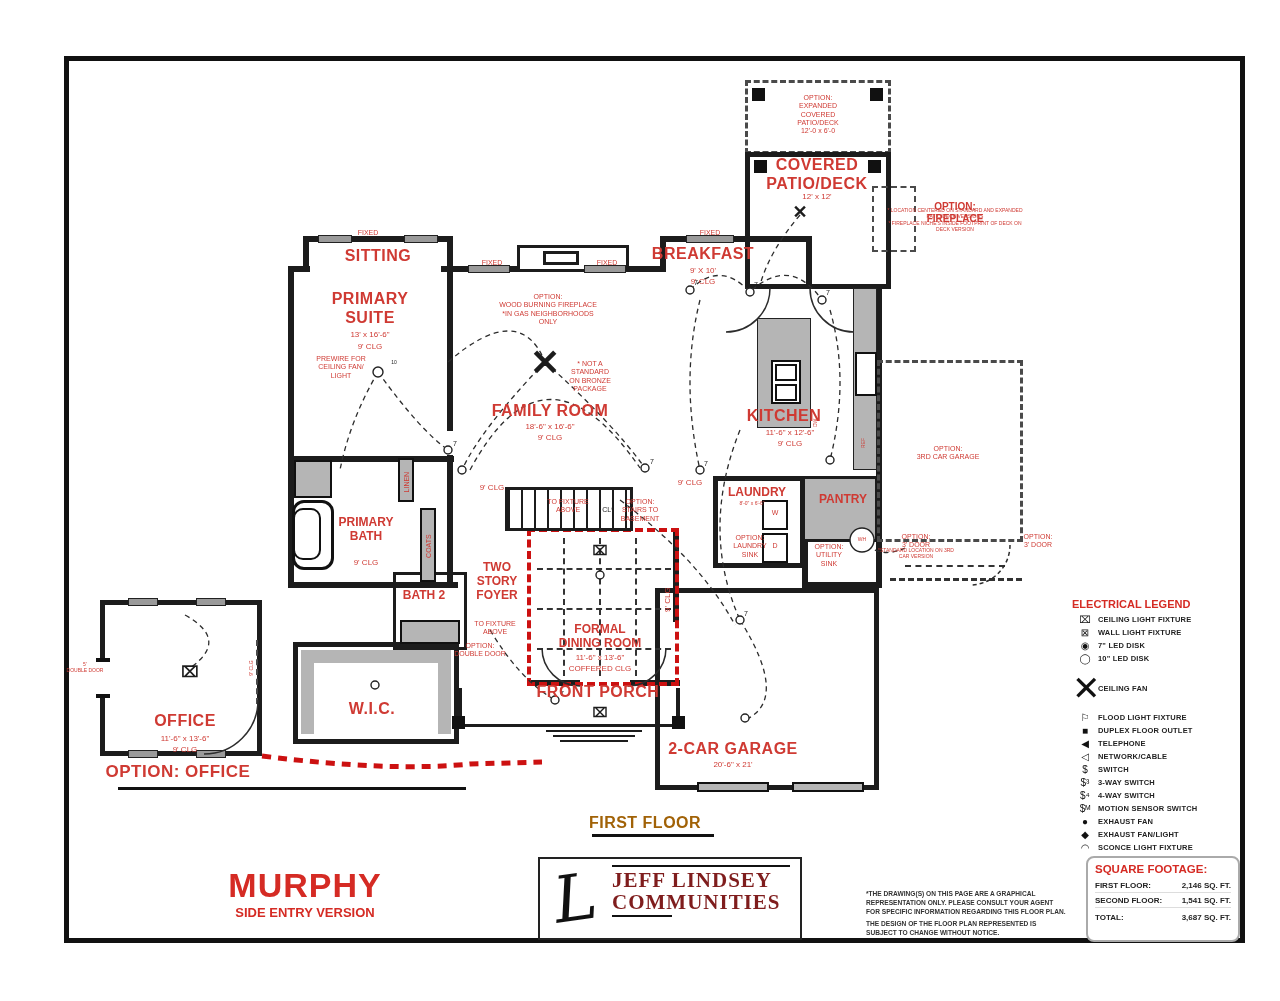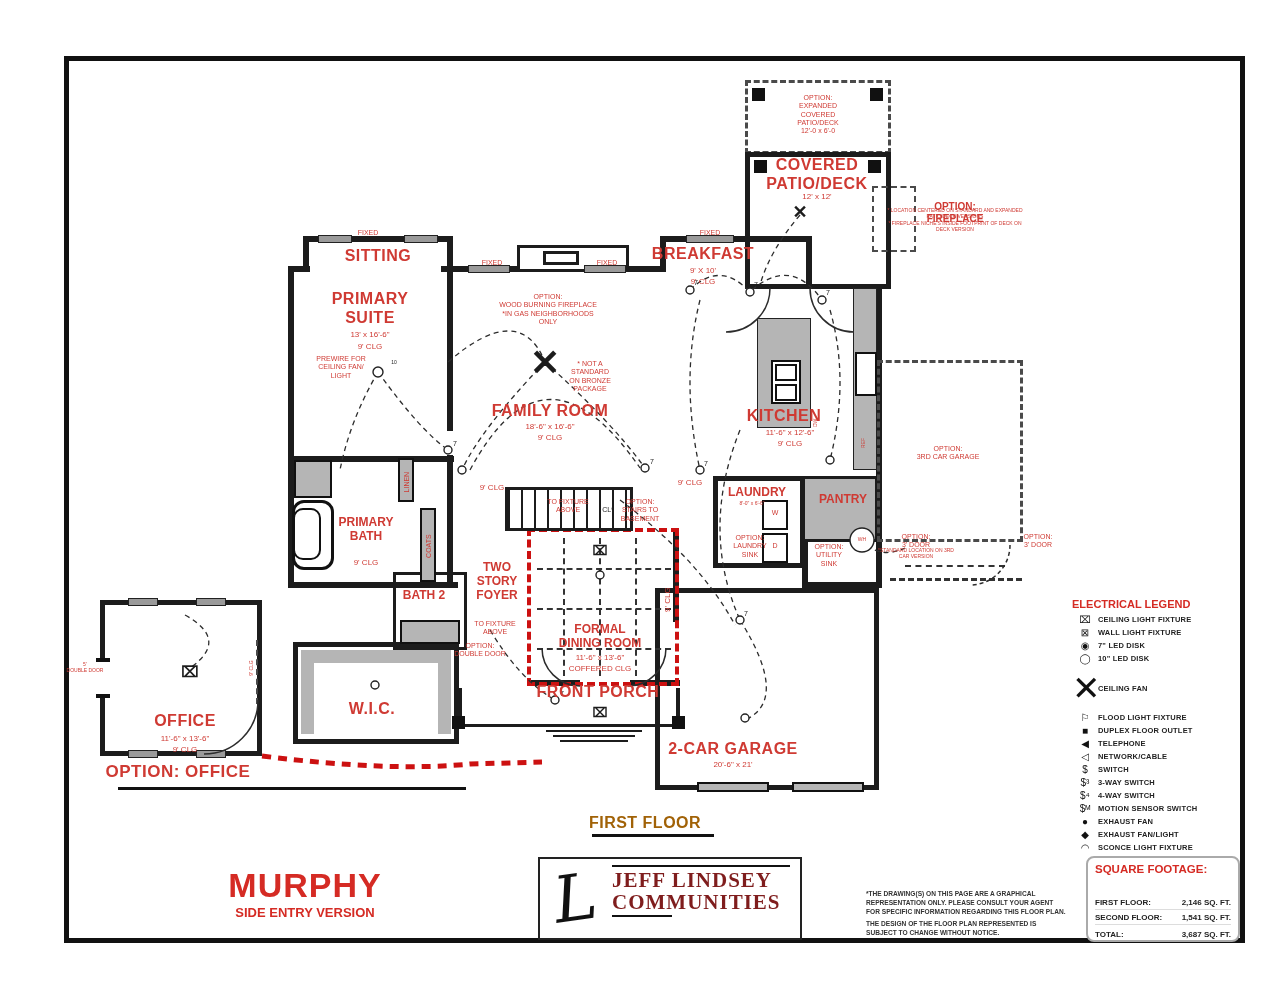--- a/index.html
+++ b/index.html
@@ -65,21 +65,21 @@
   #logo .l1 { top:9px; } #logo .l2 { top:31px; }
   #logo .rule1 { position:absolute; left:72px; top:6px; width:178px; height:2px; background:#111; }
   #logo .rule2 { position:absolute; left:72px; top:56px; width:60px; height:2px; background:#111; }
   #logo .tag { position:absolute; left:120px; top:48px; font-family:"DejaVu Serif", serif;
           font-style:italic; font-size:17px; color:#111; }
   #disclaimer { position:absolute; left:866px; top:890px; width:200px; color:#333;
           font-size:6.6px; line-height:1.35; z-index:40; font-weight:bold; }
   #disclaimer p+p { margin-top:3px; }
   #sqft { position:absolute; left:1086px; top:856px; width:154px; height:86px;
           border:2px solid #aaa; border-radius:8px; padding:5px 7px; z-index:40; background:#fff;}
-  #sqft .ttl { color:#d52b24; font-weight:bold; font-size:11.5px; margin-bottom:20px; }
+  #sqft .ttl { color:#d52b24; font-weight:bold; font-size:11.5px; margin-bottom:3px; }
   .srow { display:flex; justify-content:space-between; font-size:8px; font-weight:bold;
           color:#222; padding:2.5px 0; border-bottom:1px solid #ddd; }
   .srow:last-child { border-bottom:none; margin-top:2px; }
 
   #ff { position:absolute; left:645px; top:814px; transform:translateX(-50%);
         color:#a16207; font-size:16px; font-weight:bold; z-index:40; letter-spacing:.5px;}
   #ffbar { position:absolute; left:592px; top:834px; width:122px; height:3px; background:#111; z-index:40;}
   #optoffbar { position:absolute; left:118px; top:787px; width:350px; height:3px; background:#111; z-index:40; width:346px; width:348px; }
 
   .fanGlyph { position:absolute; color:#1c1c1c; z-index:25; transform:translate(-50%,-50%); font-weight:bold; }

